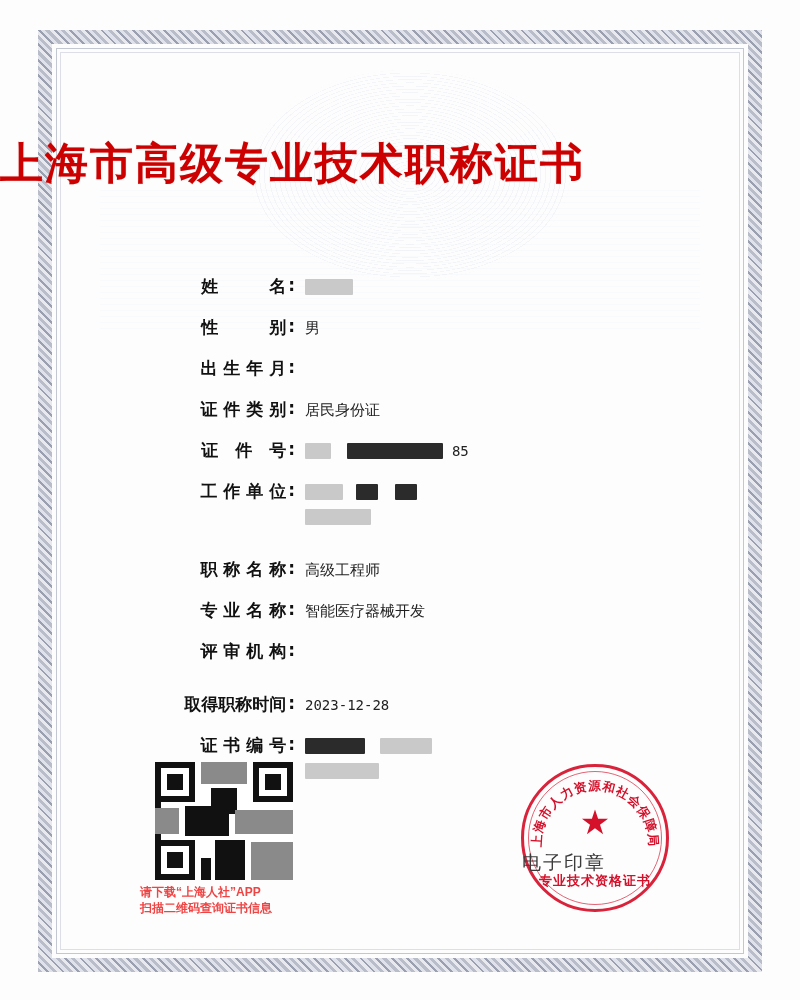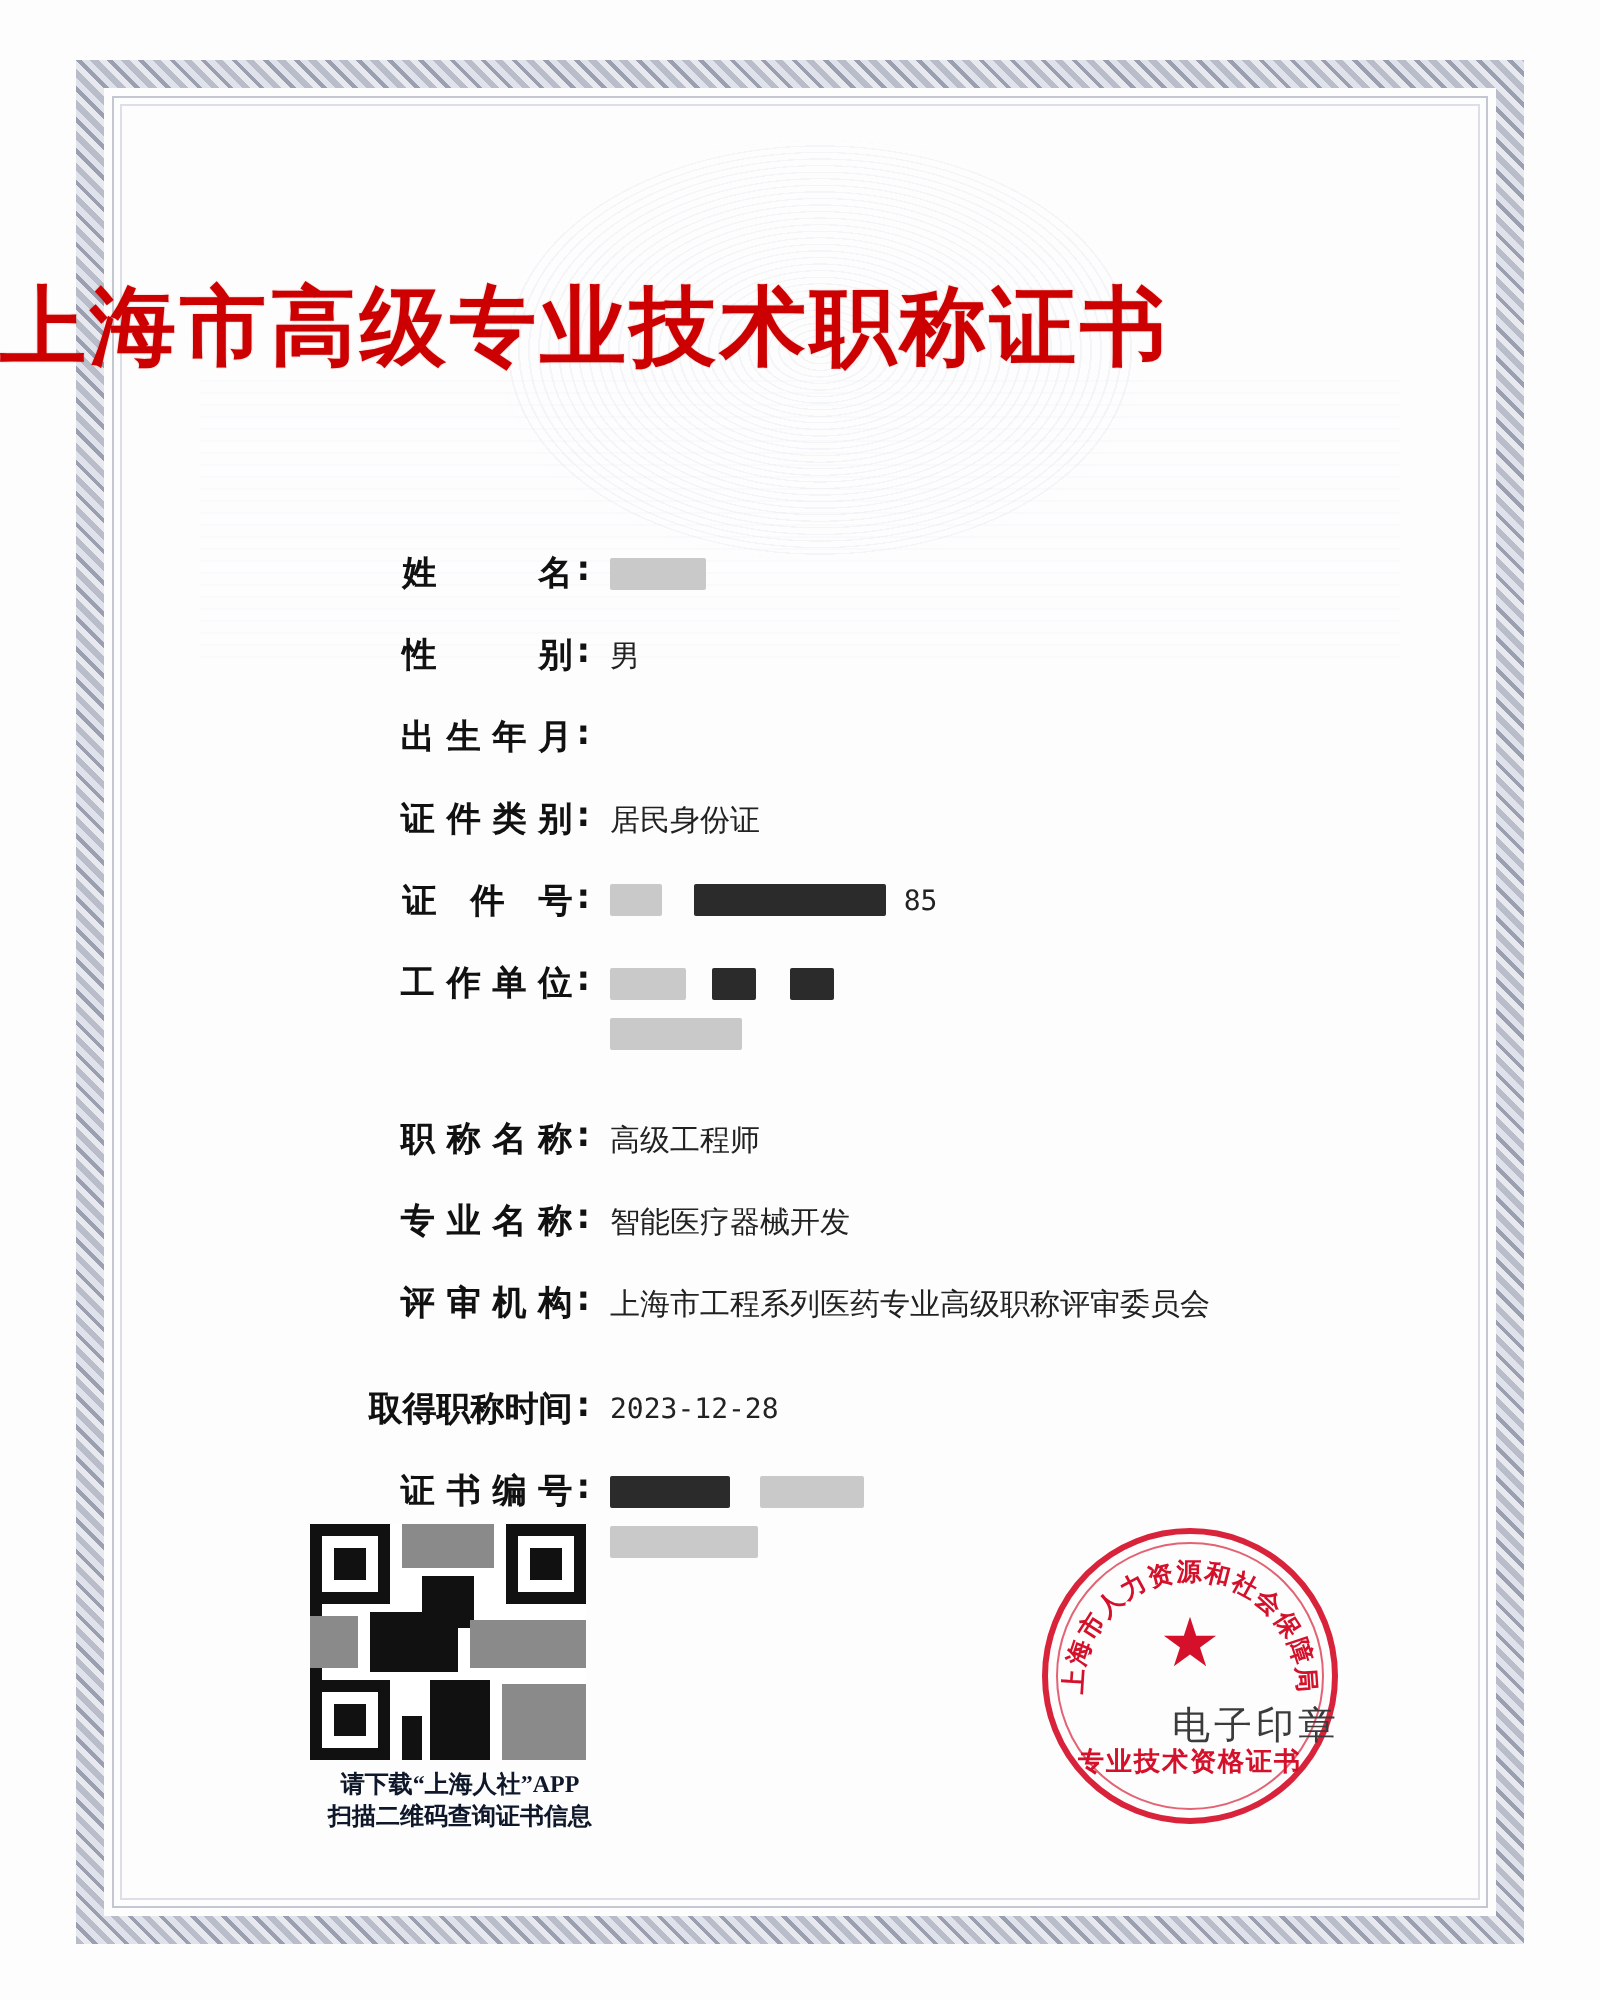--- a/index.html
+++ b/index.html
@@ -178,24 +178,23 @@
   }
   .qr-cell { position: absolute; background: #111; }
   .qr-cell.g { background: #8a8a8a; }
   .qr-cell.w { background: #ffffff; }
 
   .qr-caption {
     position: absolute;
     left: 140px;
     top: 884px;
     width: 180px;
-    text-align: center;
-    font-family: Liberation Serif, serif;
+    font-family: Liberation Sans, sans-serif;
     font-size: 12px;
-    color: #0f172a;
+    color: #ef4444;
     line-height: 16px;
     font-weight: bold;
   }
 
   
   .seal {
     position: absolute;
     left: 521px;
     top: 764px;
     width: 148px;
@@ -256,21 +255,21 @@
     font-size: 13px;
     color: #d5102a;
     font-weight: bold;
     letter-spacing: 1px;
   }
   .seal-label {
     position: absolute;
     left: 522px;
     top: 850px;
     width: 148px;
-    text-align: right;
+    text-align: left;
     font-family: "DejaVu Sans", "Liberation Sans", sans-serif;
     font-size: 19px;
     color: #3b3b3b;
     letter-spacing: 2px;
   }
 </style>
 </head>
 <body>
 
 <div class="certificate">
@@ -363,21 +362,20 @@
           <span class="colon">:</span>
       </div>
       <div class="field-value">智能医疗器械开发</div>
     </div>
 
     <div class="field-row" style="margin-bottom:6px">
       <div class="field-label">
         <span>评 审 机 构</span>
           <span class="colon">:</span>
       </div>
-      <div class="field-value" style="max-width:330px">上海市工程系列医药专业高级职称评审委员会</div>
     </div>
 
     <div class="group-gap"></div>
 
     <div class="field-row">
       <div class="field-label">
         <span>取得职称时间</span>
           <span class="colon">:</span>
       </div>
       <div class="field-value mono">2023-12-28</div>

